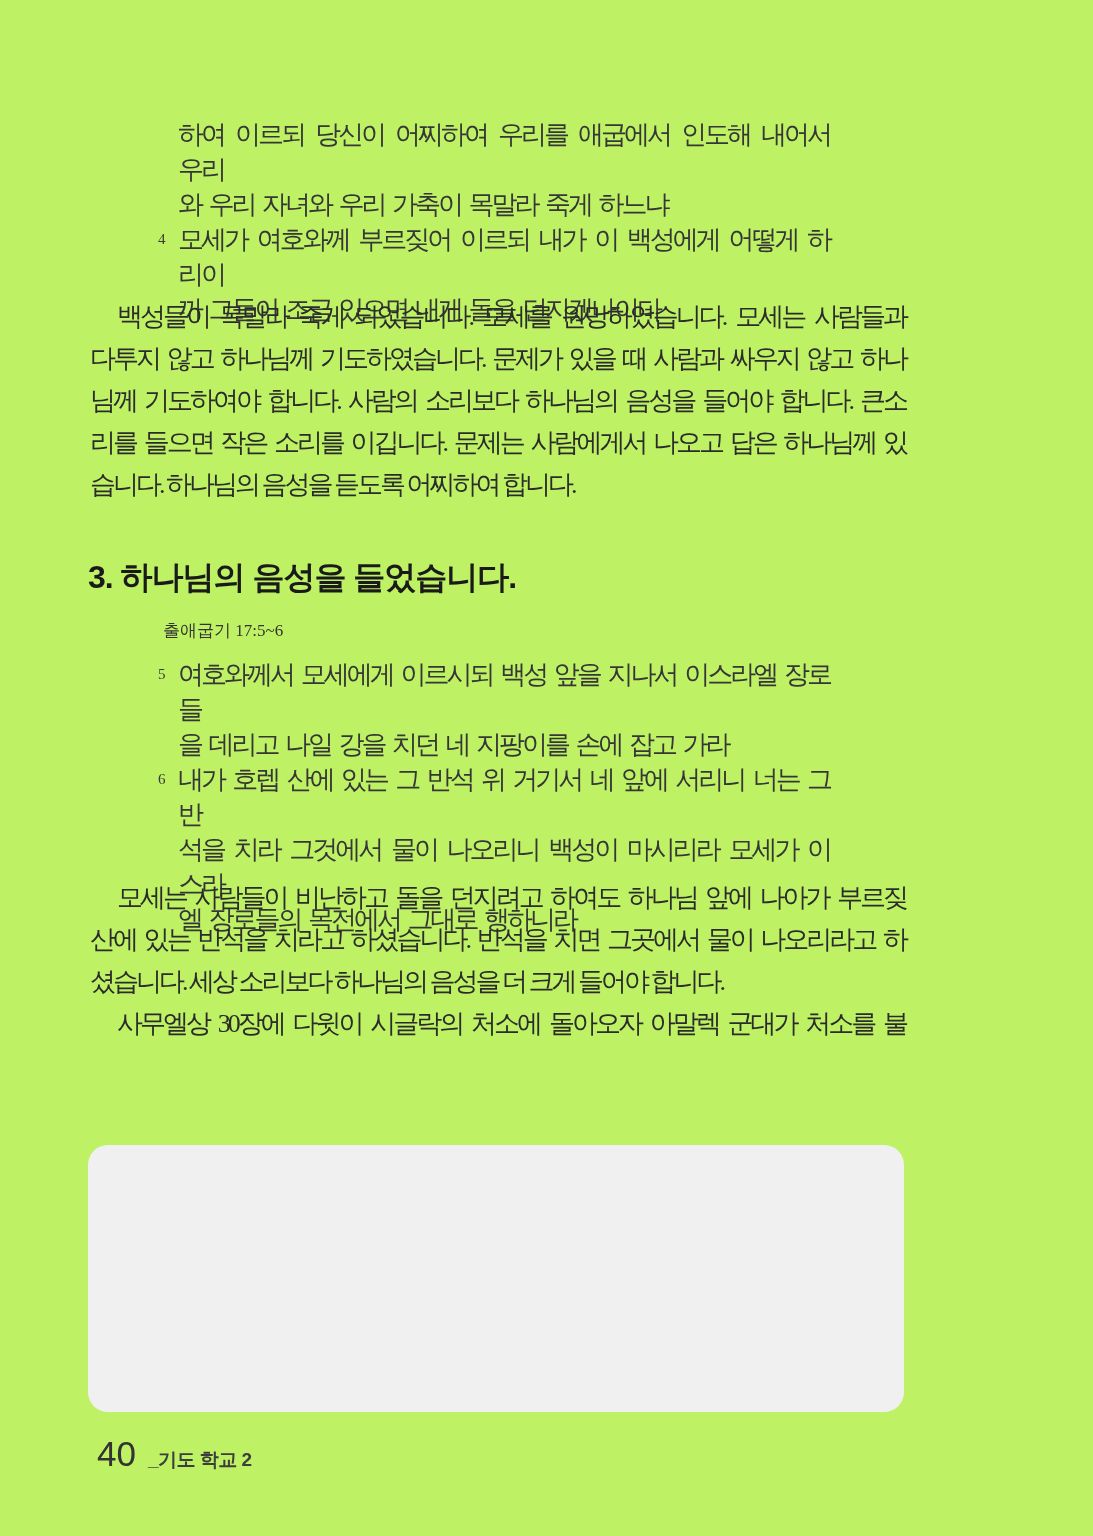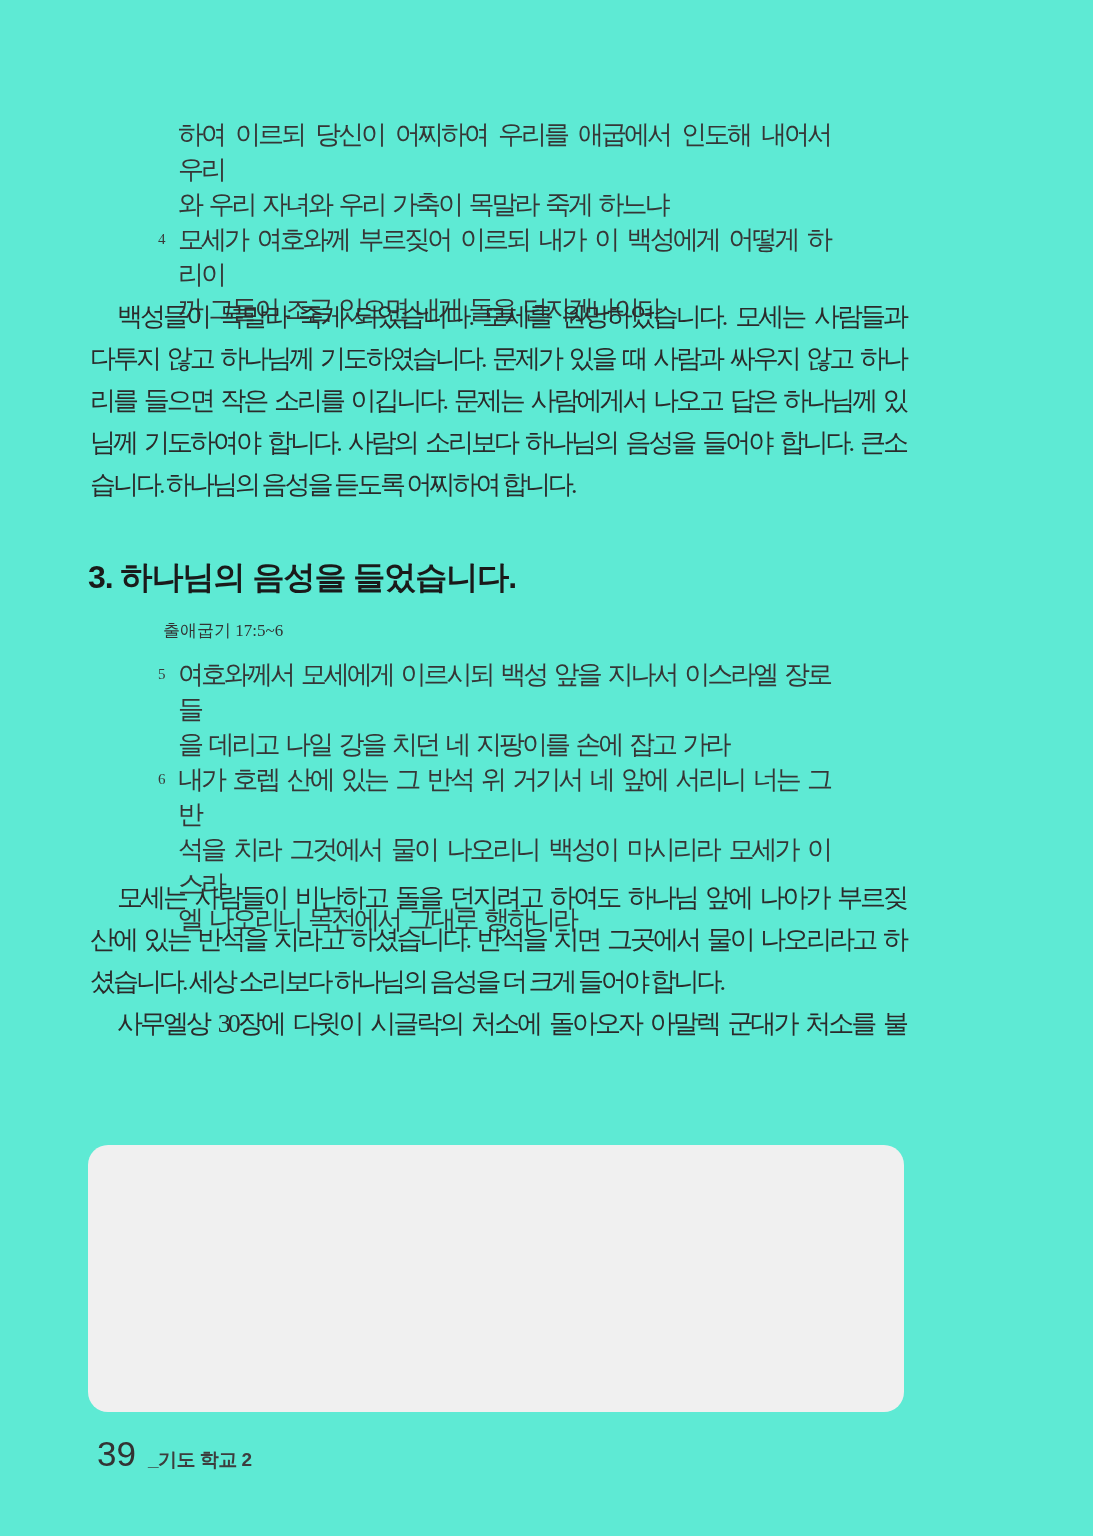--- a/index.html
+++ b/index.html
@@ -4,21 +4,21 @@
 <style>
   html, body {
     margin: 0;
     padding: 0;
     background: #ffffff;
   }
   .page {
     position: relative;
     width: 1093px;
     height: 1536px;
-    background: #5eead4;
+    background: #bef264;
     overflow: hidden;
     font-family: "Liberation Serif", "DejaVu Serif", serif;
     color: #2b2b2b;
   }
 
   
   .scripture {
     position: absolute;
     left: 178px;
     width: 652px;
@@ -148,25 +148,25 @@
 
       <div class="p-line full indent">
         <span>백성들이 목말라 죽게 되었습니다. 모세를 원망하였습니다. 모세는 사람들과</span>
       </div>
 
       <div class="p-line full">
         <span>다투지 않고 하나님께 기도하였습니다. 문제가 있을 때 사람과 싸우지 않고 하나</span>
       </div>
 
       <div class="p-line full">
+        <span>님께 기도하여야 합니다. 사람의 소리보다 하나님의 음성을 들어야 합니다. 큰소</span>
+      </div>
+
+      <div class="p-line full">
         <span>리를 들으면 작은 소리를 이깁니다. 문제는 사람에게서 나오고 답은 하나님께 있</span>
-      </div>
-
-      <div class="p-line full">
-        <span>님께 기도하여야 합니다. 사람의 소리보다 하나님의 음성을 들어야 합니다. 큰소</span>
       </div>
 
       <div class="p-line">
         <span>습니다. 하나님의 음성을 듣도록 어찌하여 합니다.</span>
       </div>
     </div>
 
   <h2 class="heading" style="margin:0;">3. 하나님의 음성을 들었습니다.</h2>
 
   <div class="reference">출애굽기 17:5~6</div>
@@ -183,21 +183,21 @@
 
       <div class="s-line full">
         <span class="vnum">6</span><span>내가 호렙 산에 있는 그 반석 위 거기서 네 앞에 서리니 너는 그 반</span>
       </div>
 
       <div class="s-line full">
         <span>석을 치라 그것에서 물이 나오리니 백성이 마시리라 모세가 이스라</span>
       </div>
 
       <div class="s-line">
-        <span>엘 나오리니 목전에서 그대로 행하니라</span>
+        <span>엘 장로들의 목전에서 그대로 행하니라</span>
       </div>
     </div>
 
   <div class="para" id="para2">
 
       <div class="p-line full indent">
         <span>모세는 사람들이 비난하고 돌을 던지려고 하여도 하나님 앞에 나아가 부르짖</span>
       </div>
 
 
@@ -210,17 +210,17 @@
       </div>
 
       <div class="p-line full indent">
         <span>사무엘상 30장에 다윗이 시글락의 처소에 돌아오자 아말렉 군대가 처소를 불</span>
       </div>
     </div>
 
   <div class="gray-box"></div>
 
   <div class="footer">
-    <span class="pnum">39</span>
+    <span class="pnum">40</span>
     <span class="plabel">_기도 학교 2</span>
   </div>
 
 </div>
 
 </body></html>

